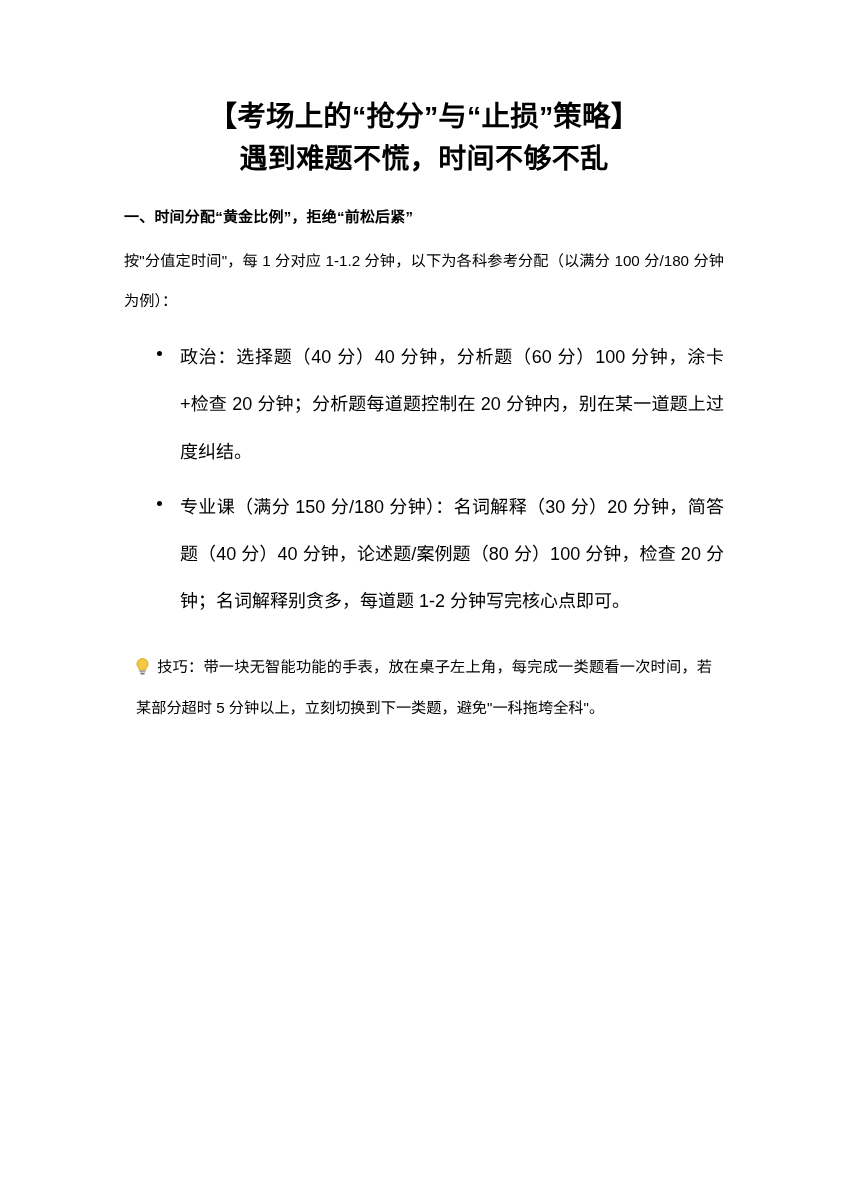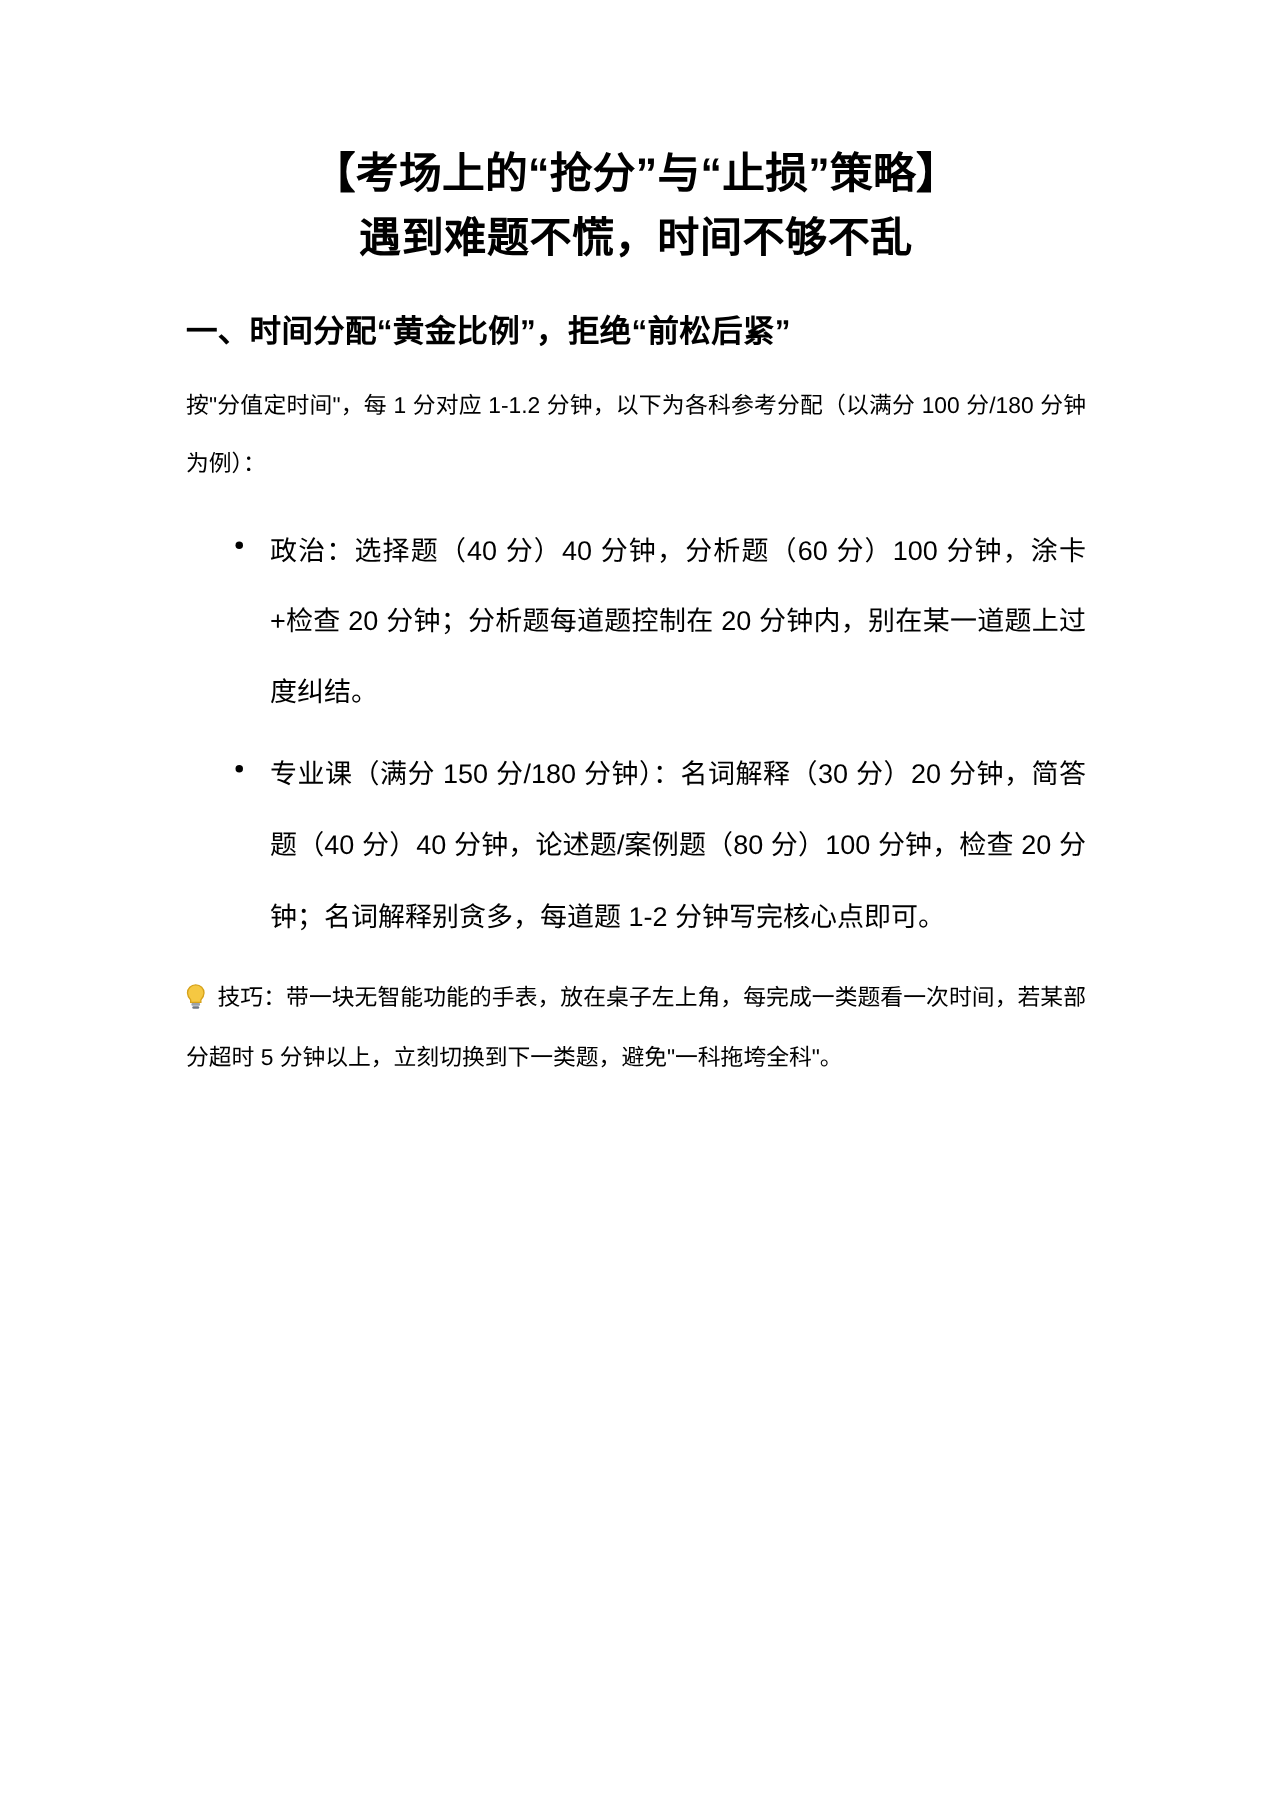--- a/index.html
+++ b/index.html
@@ -54,21 +54,21 @@
     font-size: 16.5px;
     line-height: 2.24;
     text-align: justify;
     text-justify: inter-ideograph;
     letter-spacing: 0.1px;
   }
 
   .section-heading {
     margin: 0;
     padding-top: 30px;
-    font-size: 21px;
+    font-size: 15px;
     font-weight: bold;
     line-height: 1.6;
     letter-spacing: 0.2px;
   }
 
   .lead {
     margin: 0;
     padding-top: 12px;
     font-size: 15.2px;
     line-height: 2.6;
@@ -101,21 +101,21 @@
     width: 5px;
     height: 5px;
     border-radius: 50%;
     background: #000000;
     
     margin-top: 17px;
   }
 
   
   .tip {
-    margin: 0;
+    margin: 12px;
     padding-top: 10px;
     font-size: 15.2px;
     line-height: 2.62;
     text-align: justify;
     text-justify: inter-ideograph;
   }
   .tip .bulb {
     font-family: "DejaVu Sans", sans-serif;
     color: #f2c12e;
     font-size: 15.5px;

